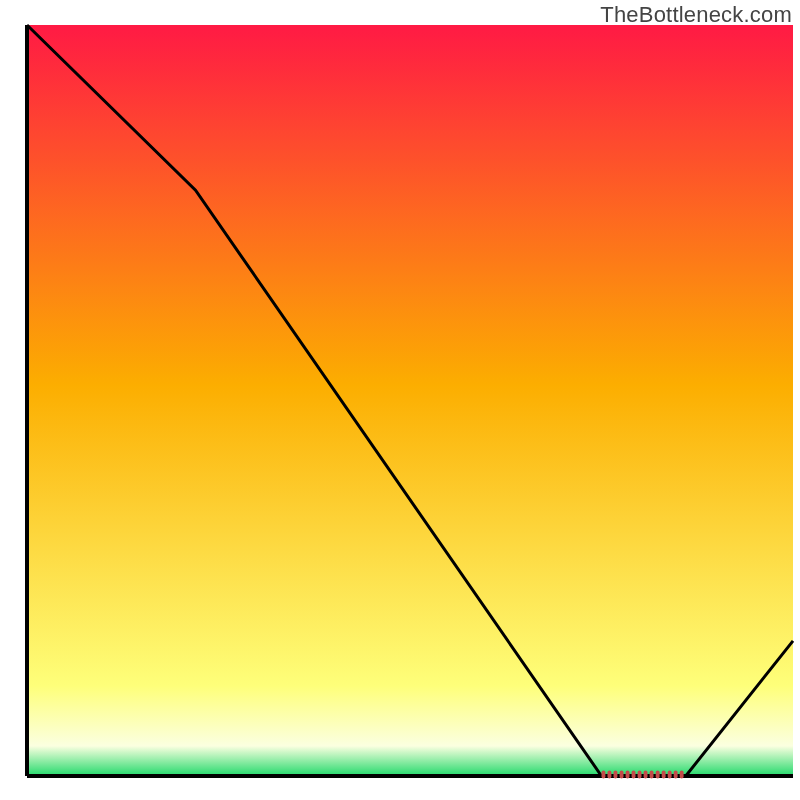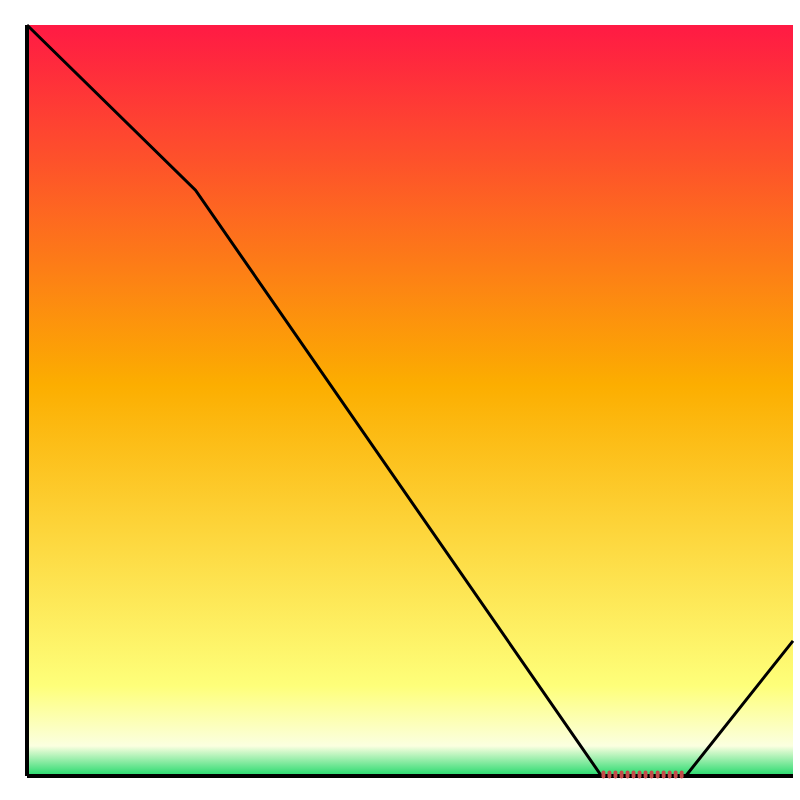--- a/index.html
+++ b/index.html
@@ -45,20 +45,21 @@
   }
   .marker {
     fill: #c44b4a;
   }
 </style>
 </head>
 <body>
 
 <div class="stage">
 
+  <div class="watermark">TheBottleneck.com</div>
 
   <svg class="chart" viewBox="0 0 800 800">
     <defs>
       <linearGradient id="bg-grad" x1="0" y1="0" x2="0" y2="1">
         <stop offset="0%" stop-color="#ff1a44"></stop>
         <stop offset="48%" stop-color="#fcae00"></stop>
         <stop offset="88%" stop-color="#feff7a"></stop>
         <stop offset="96%" stop-color="#fbffe0"></stop>
         <stop offset="100%" stop-color="#22d96b"></stop>
       </linearGradient>

